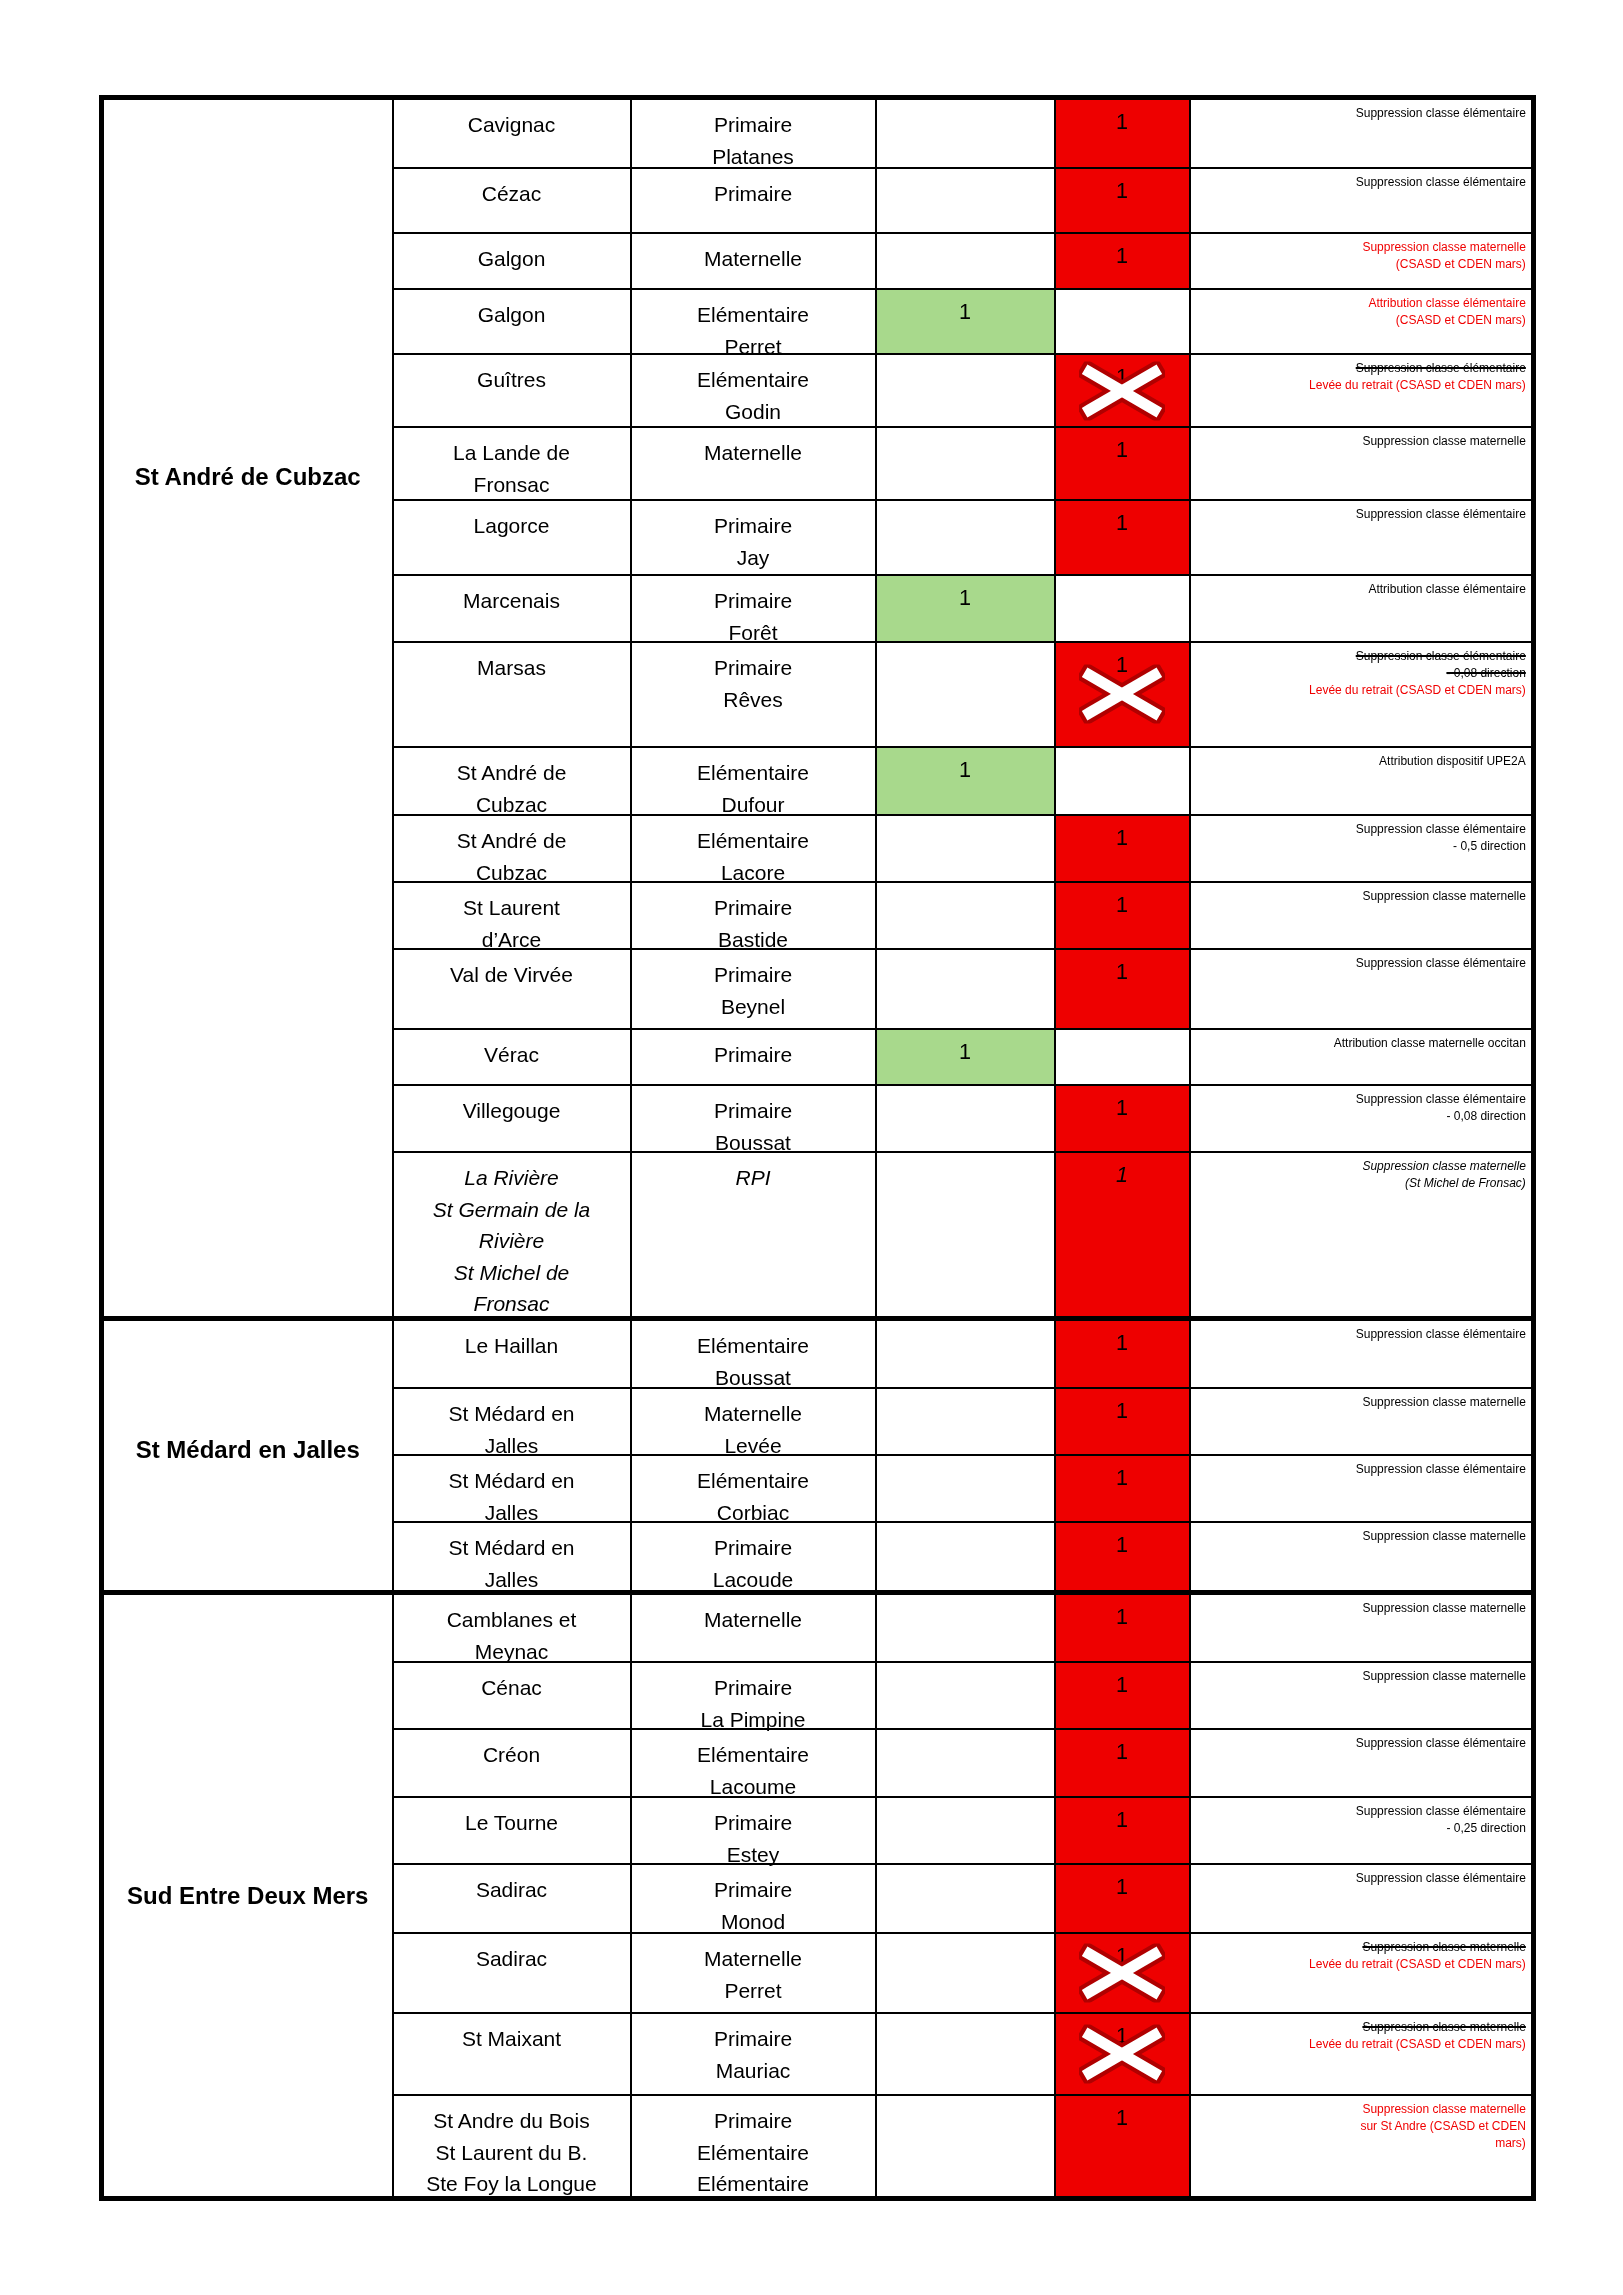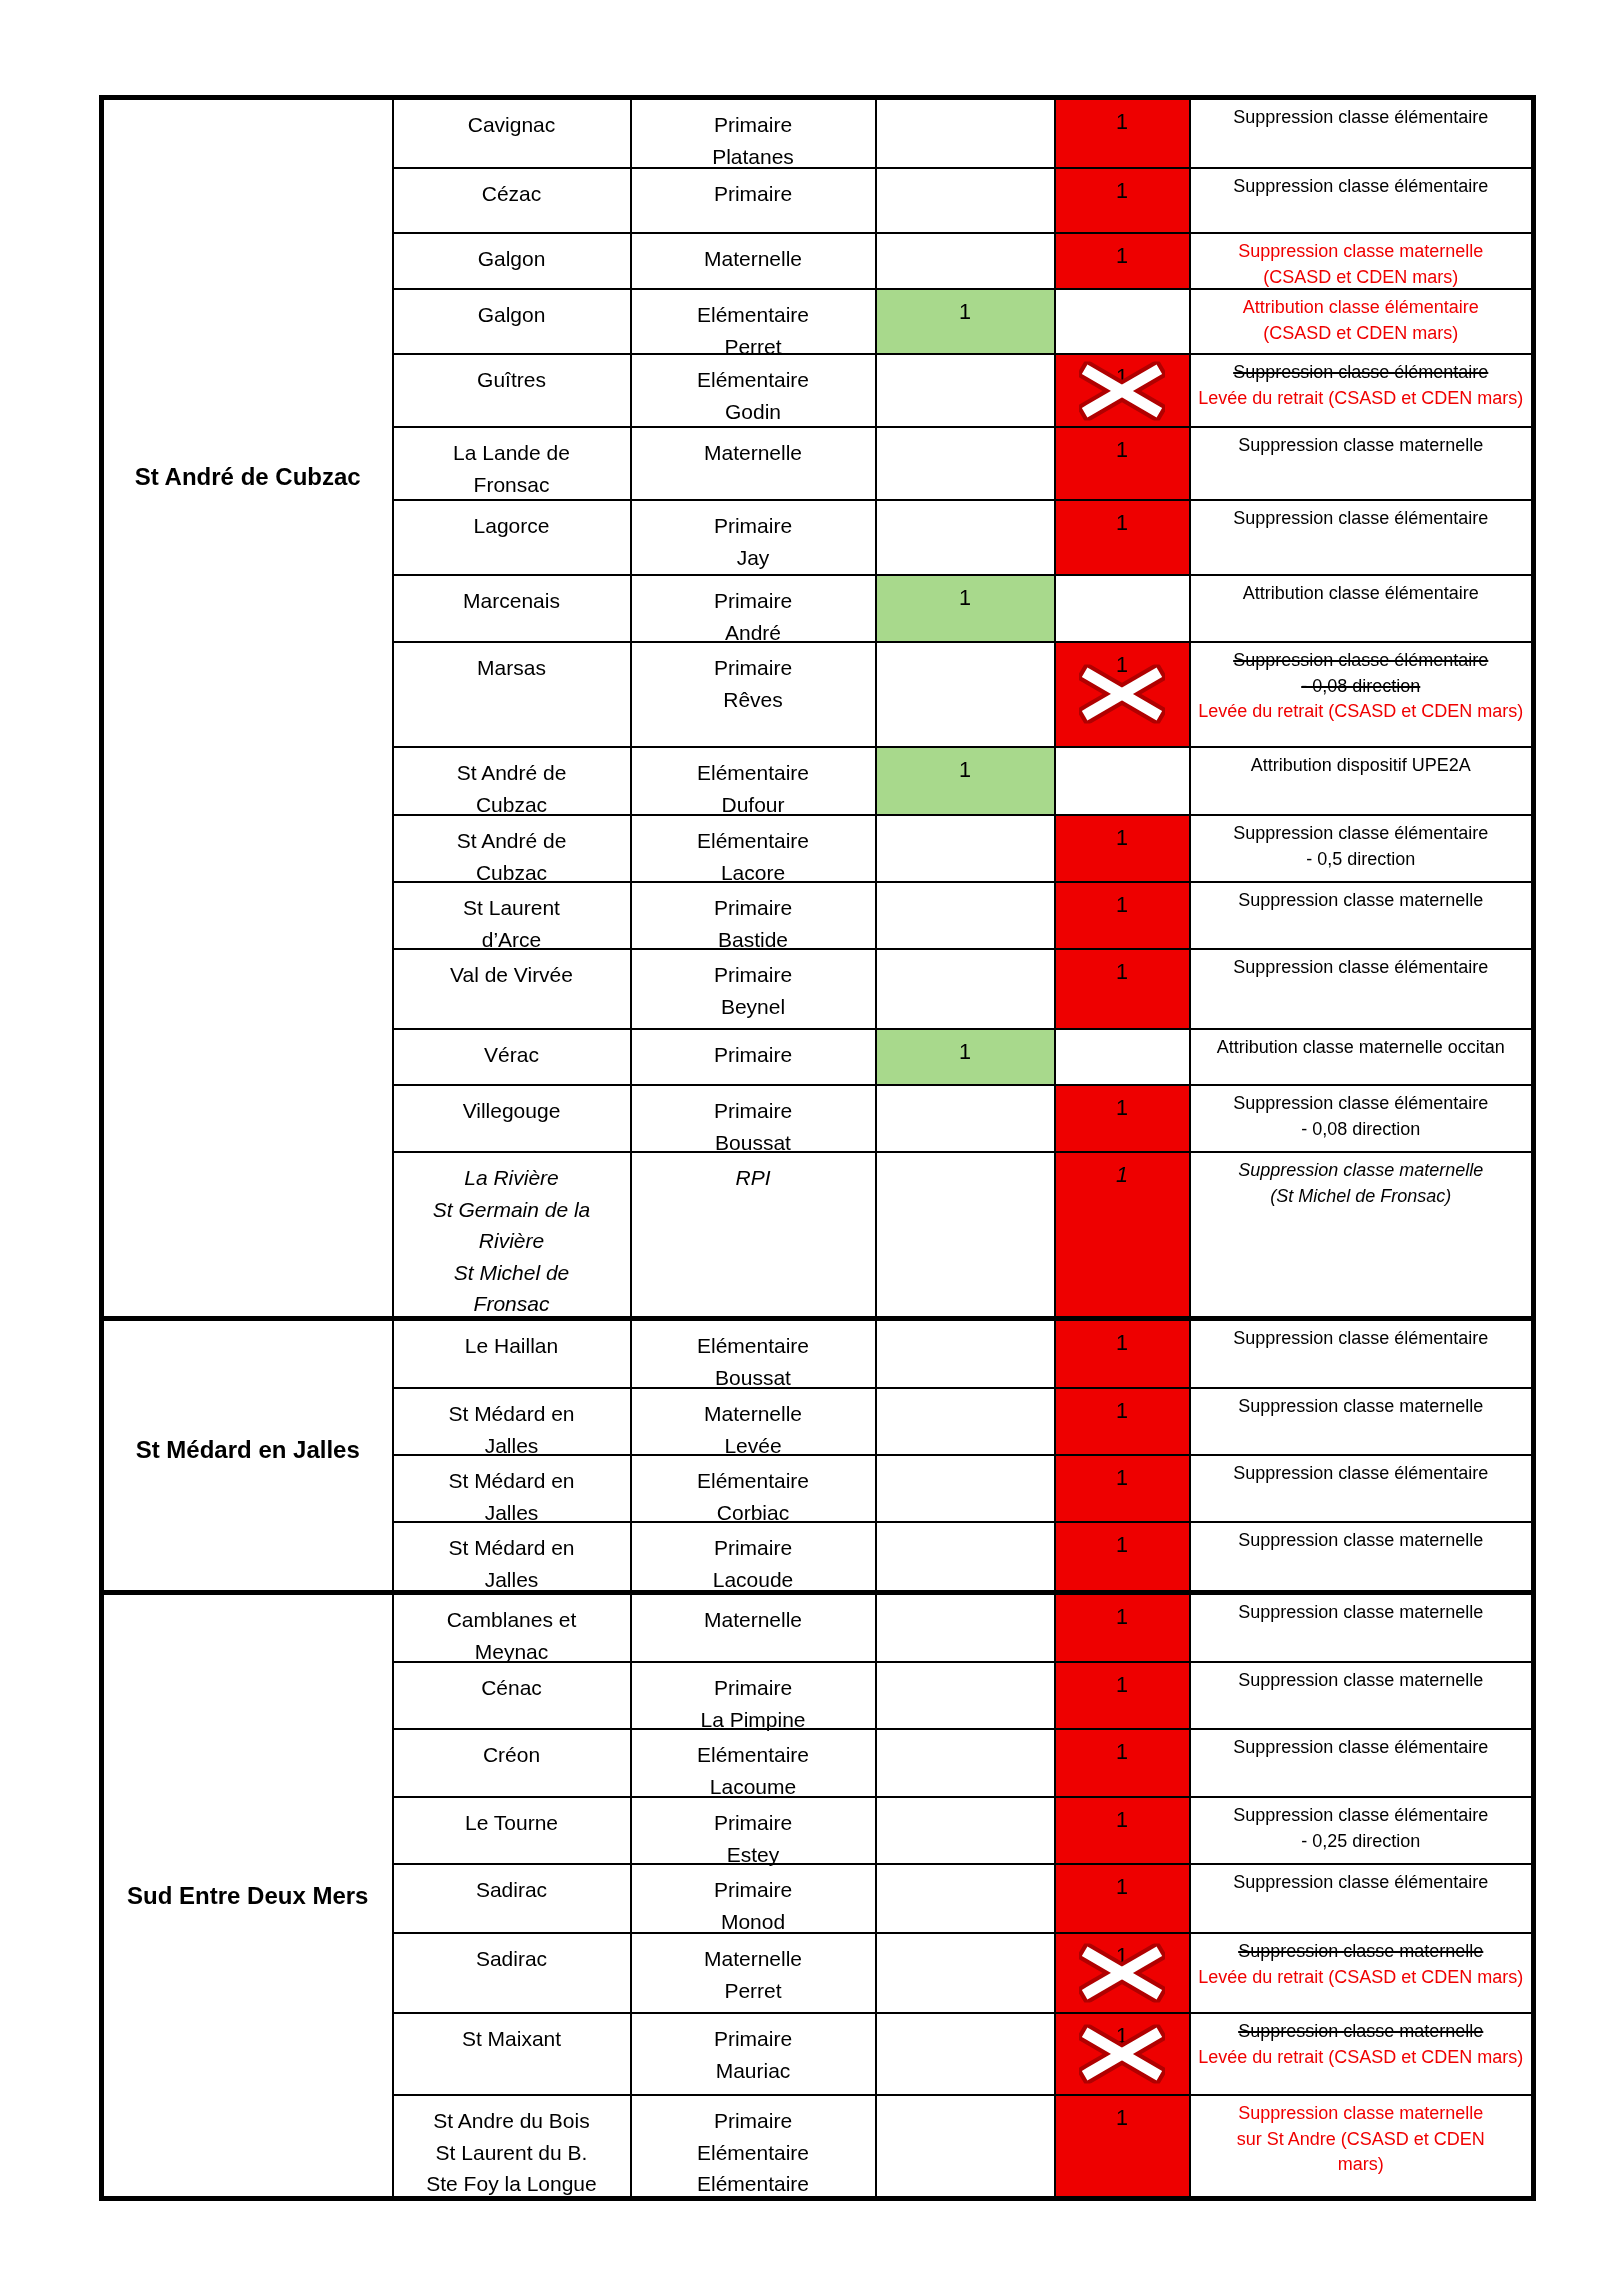--- a/index.html
+++ b/index.html
@@ -10,21 +10,21 @@
   table.grid td{border:2.6px solid #000;vertical-align:top;padding:0;}
   tr.sec-start > td{border-top:5.9px solid #000;}
   td.sector{position:relative;}
   .sector-label{position:absolute;left:0;width:100%;text-align:center;
                 font-weight:bold;font-size:24px;transform:translateY(-50%);}
   .box{box-sizing:border-box;overflow:visible;position:relative;}
   td.commune .box,td.school .box{padding-top:9.2px;}
   td.commune,td.school{font-size:21px;text-align:center;line-height:1.5;}
   td.num{font-size:21.6px;text-align:center;line-height:1.2;}
   td.num .box{padding-top:9.2px;}
-  td.desc{font-size:18px;text-align:center;line-height:1.42;}
+  td.desc{font-size:12px;text-align:right;line-height:1.42;}
   td.desc .box{padding:5.2px 5.2px 0 5.2px;}
   .d-strike{text-decoration:line-through;text-decoration-thickness:2px;}
   .cross{position:absolute;left:50%;top:50%;transform:translate(-50%,-50%);}
 </style>
 </head>
 <body>
 
 <div class="page">
   <table class="grid" id="grid" style="left: 99px; top: 95px; width: 1431px;">
     <colgroup id="cols">
@@ -215,21 +215,21 @@
         </tr>
         <tr style="height: 67px;">
           <td class="commune">
             <div class="box" style="height: 65px;">
               <div class="tline">Marcenais</div>
             </div>
           </td>
           <td class="school">
             <div class="box" style="height: 65px;">
               <div class="tline">Primaire</div>
-              <div class="tline">André</div>
+              <div class="tline">Forêt</div>
             </div>
           </td>
           <td class="num" style="background: rgb(168, 217, 140);">
             <div class="box" style="height: 65px;"><span>1</span></div>
           </td>
           <td class="num">
             <div class="box" style="height: 65px;"></div>
           </td>
           <td class="desc">
             <div class="box" style="height: 65px;">

